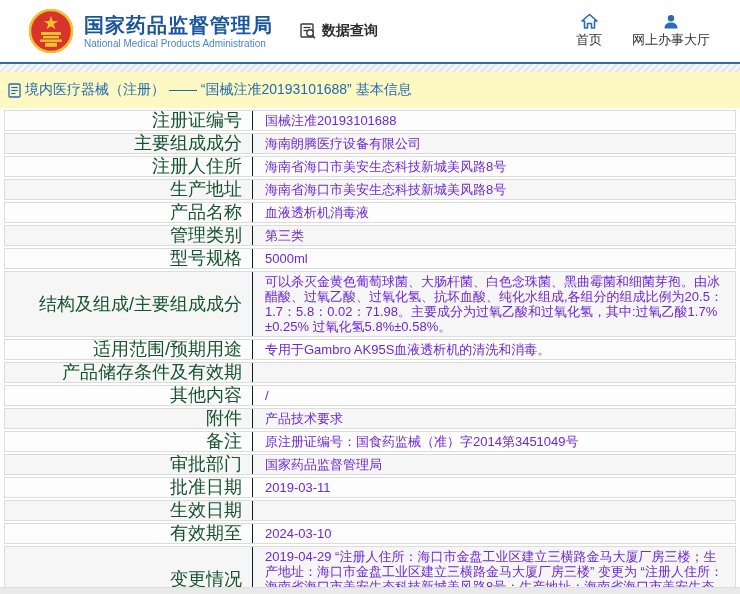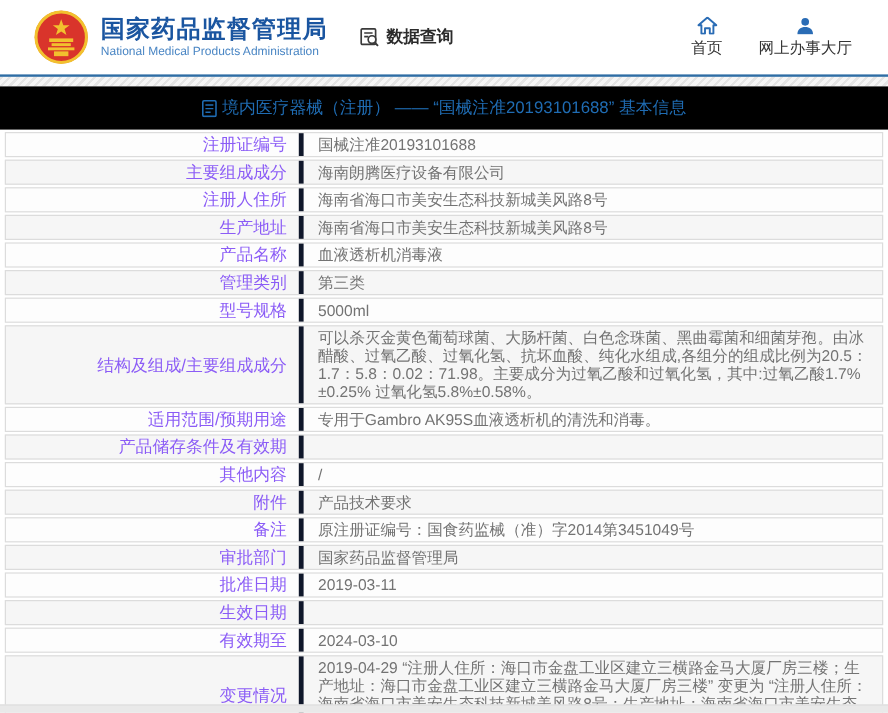--- a/index.html
+++ b/index.html
@@ -19,33 +19,33 @@
   .hnav { margin-left:auto; display:flex; gap:30px; padding-right:16px; }
   .hnav-item { display:flex; flex-direction:column; align-items:center; font-size:13px;
                color:#333; cursor:pointer; line-height:18px;text-align:right; }
   .hnav-item svg { margin-bottom:2px; }
 
   
   .hatch { height:8px;
     background:repeating-linear-gradient(135deg,#e4e4e4 0 2px,#f5f5f5 2px 5px); }
 
   
-  .crumbbar { height:36px; display:flex; align-items:center; padding:0 20px; background:#000000;justify-content:center; }
+  .crumbbar { height:36px; display:flex; align-items:center; padding:0 8px; background:#fef9c3; }
   .crumb { display:flex; align-items:center; font-size:14px; color:#1f6cb3; }
   .crumb svg { margin-right:4px; }
 
   
   .table { padding:2px 4px 0 4px; }
   .row { display:flex; border:1px solid #dcdcdc; margin-bottom:2px;
          background:#fdfdfd; min-height:19px; align-items:stretch; }
   .row:nth-child(even) { background:#f6f6f6; }
   .row-label { flex:0 0 248px; display:flex; align-items:center; justify-content:flex-end;
-               text-align:right; color:#8b5cf6; font-size:14px; line-height:15px;
-               padding:2px 10px 2px 6px; border-right:4px solid #0f172a; }
-  .row-value { flex:1; display:flex; align-items:center; color:#737373; font-size:13px;
+               text-align:right; color:#14532d; font-size:18px; line-height:15px;
+               padding:2px 10px 2px 6px; border-right:1px solid #0f172a; }
+  .row-value { flex:1; display:flex; align-items:center; color:#6d28d9; font-size:13px;
                line-height:15px; padding:2px 10px 2px 12px; word-break:break-all; }
 
   .footer-strip { position:absolute; left:0; bottom:0; width:740px; height:7px;
                   background:#e9e9e9; border-top:1px solid #dedede; }
 </style>
 </head>
 <body>
 
 <div class="header">
   <span class="emblem">

